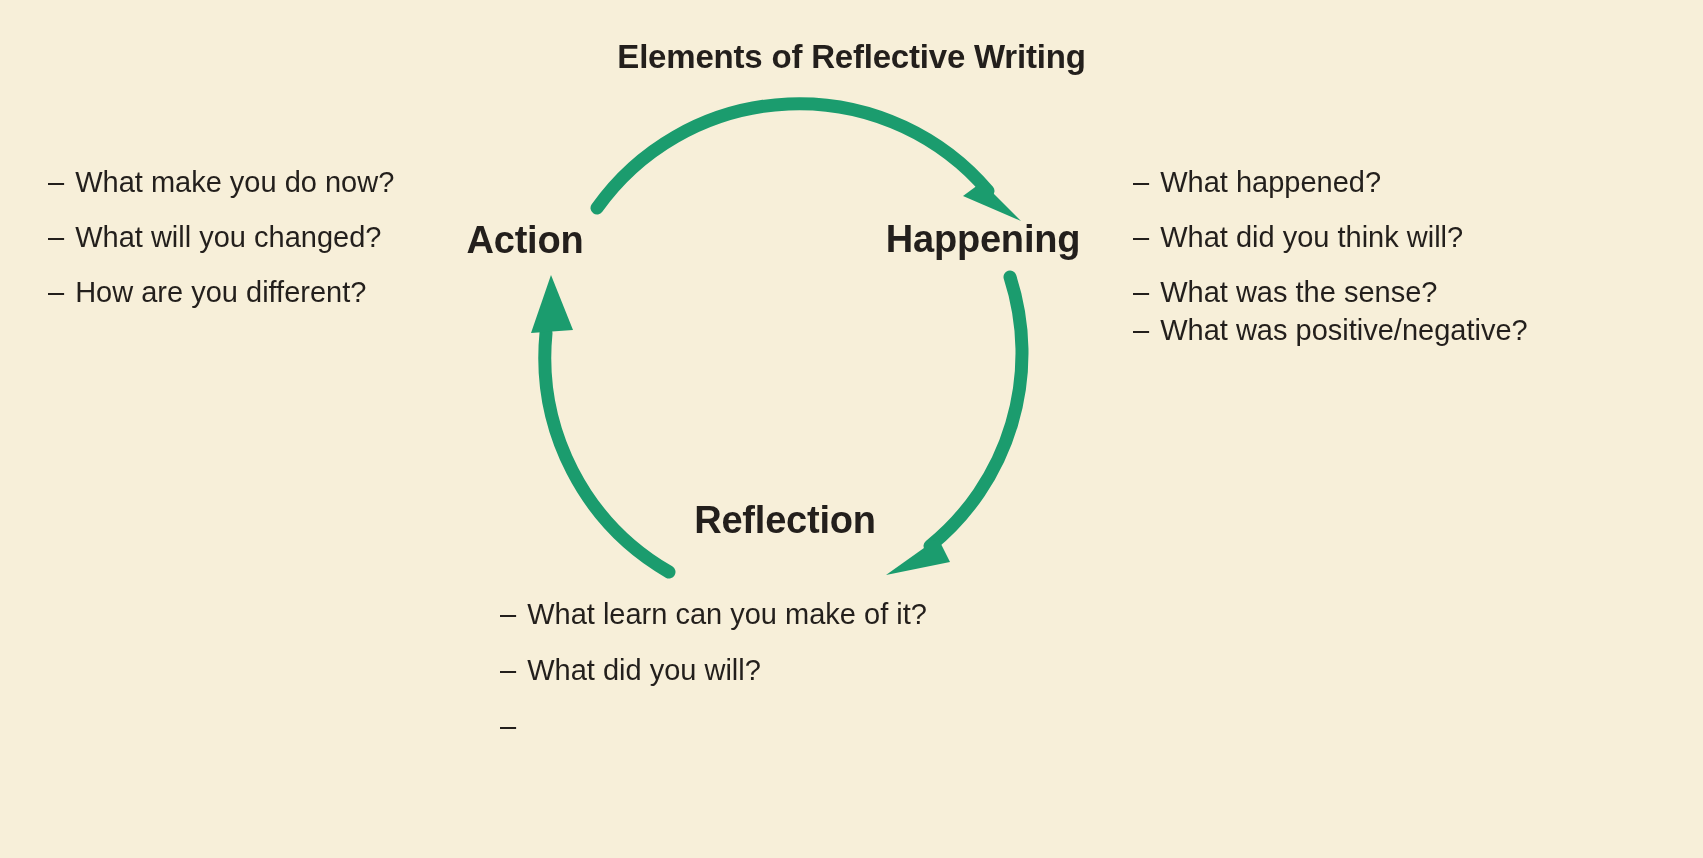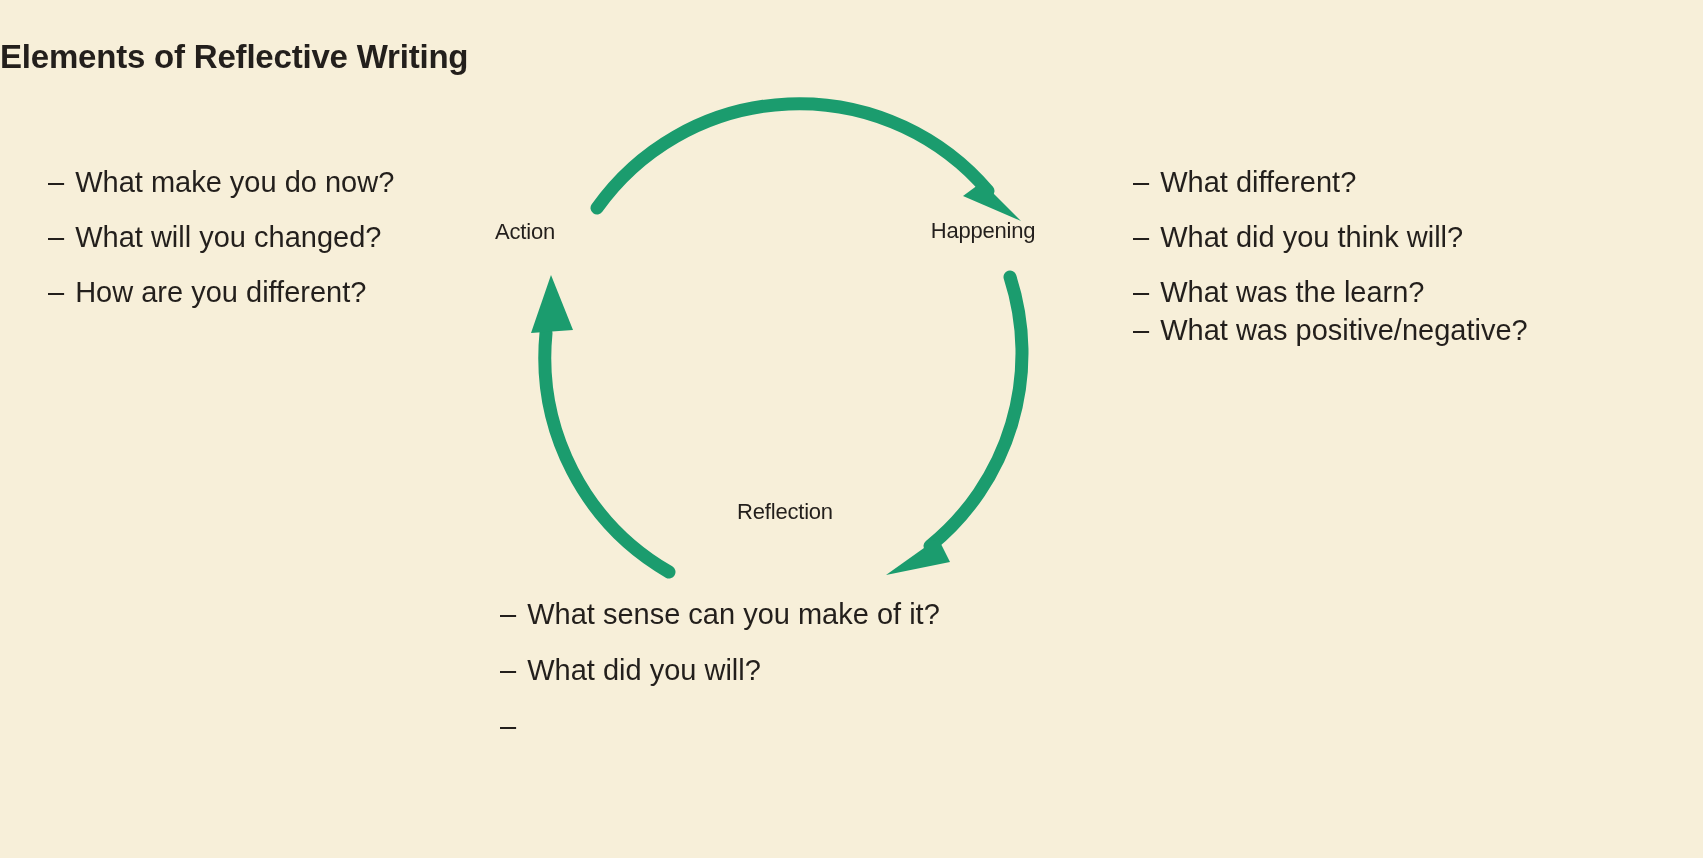--- a/index.html
+++ b/index.html
@@ -22,43 +22,43 @@
     height: 858px;
     background: #f7efd9;
   }
 
   
   .diagram-title {
     position: absolute;
     top: 38px;
     left: 0;
     width: 1703px;
-    text-align: left;
+    text-align: center;
     font-size: 33px;
     font-weight: bold;
     letter-spacing: -0.2px;
     color: #231f1c;
     white-space: nowrap;
   }
 
   
   #cycle-svg {
     position: absolute;
     left: 0;
     top: 0;
     width: 1703px;
     height: 858px;
     pointer-events: none;
   }
 
   
   .node-label {
     position: absolute;
-    font-size: 22px;
-    font-weight: normal;
+    font-size: 38px;
+    font-weight: bold;
     color: #231f1c;
     white-space: nowrap;
     letter-spacing: -0.2px;
   }
   #node-action {
     left: 525px;
     top: 219px;
     transform: translateX(-50%);
   }
   #node-happening {
@@ -161,40 +161,40 @@
     </li>
     <li class="q-item">
       <span class="q-dash">–</span>
       <span>How are you different?</span>
     </li>
   </ul>
 
   <ul class="q-list" id="list-happening">
     <li class="q-item">
       <span class="q-dash">–</span>
-      <span>What different?</span>
+      <span>What happened?</span>
     </li>
     <li class="q-item">
       <span class="q-dash">–</span>
       <span>What did you think will?</span>
     </li>
     <li class="q-item">
       <span class="q-dash">–</span>
-      <span>What was the learn?</span>
+      <span>What was the sense?</span>
     </li>
     <li class="q-item">
       <span class="q-dash">–</span>
       <span>What was positive/negative?</span>
     </li>
   </ul>
 
   <ul class="q-list" id="list-reflection">
     <li class="q-item">
       <span class="q-dash">–</span>
-      <span>What sense can you make of it?</span>
+      <span>What learn can you make of it?</span>
     </li>
     <li class="q-item">
       <span class="q-dash">–</span>
       <span>What did you will?</span>
     </li>
     <li class="q-item">
       <span class="q-dash">–</span>
     </li>
   </ul>
 

